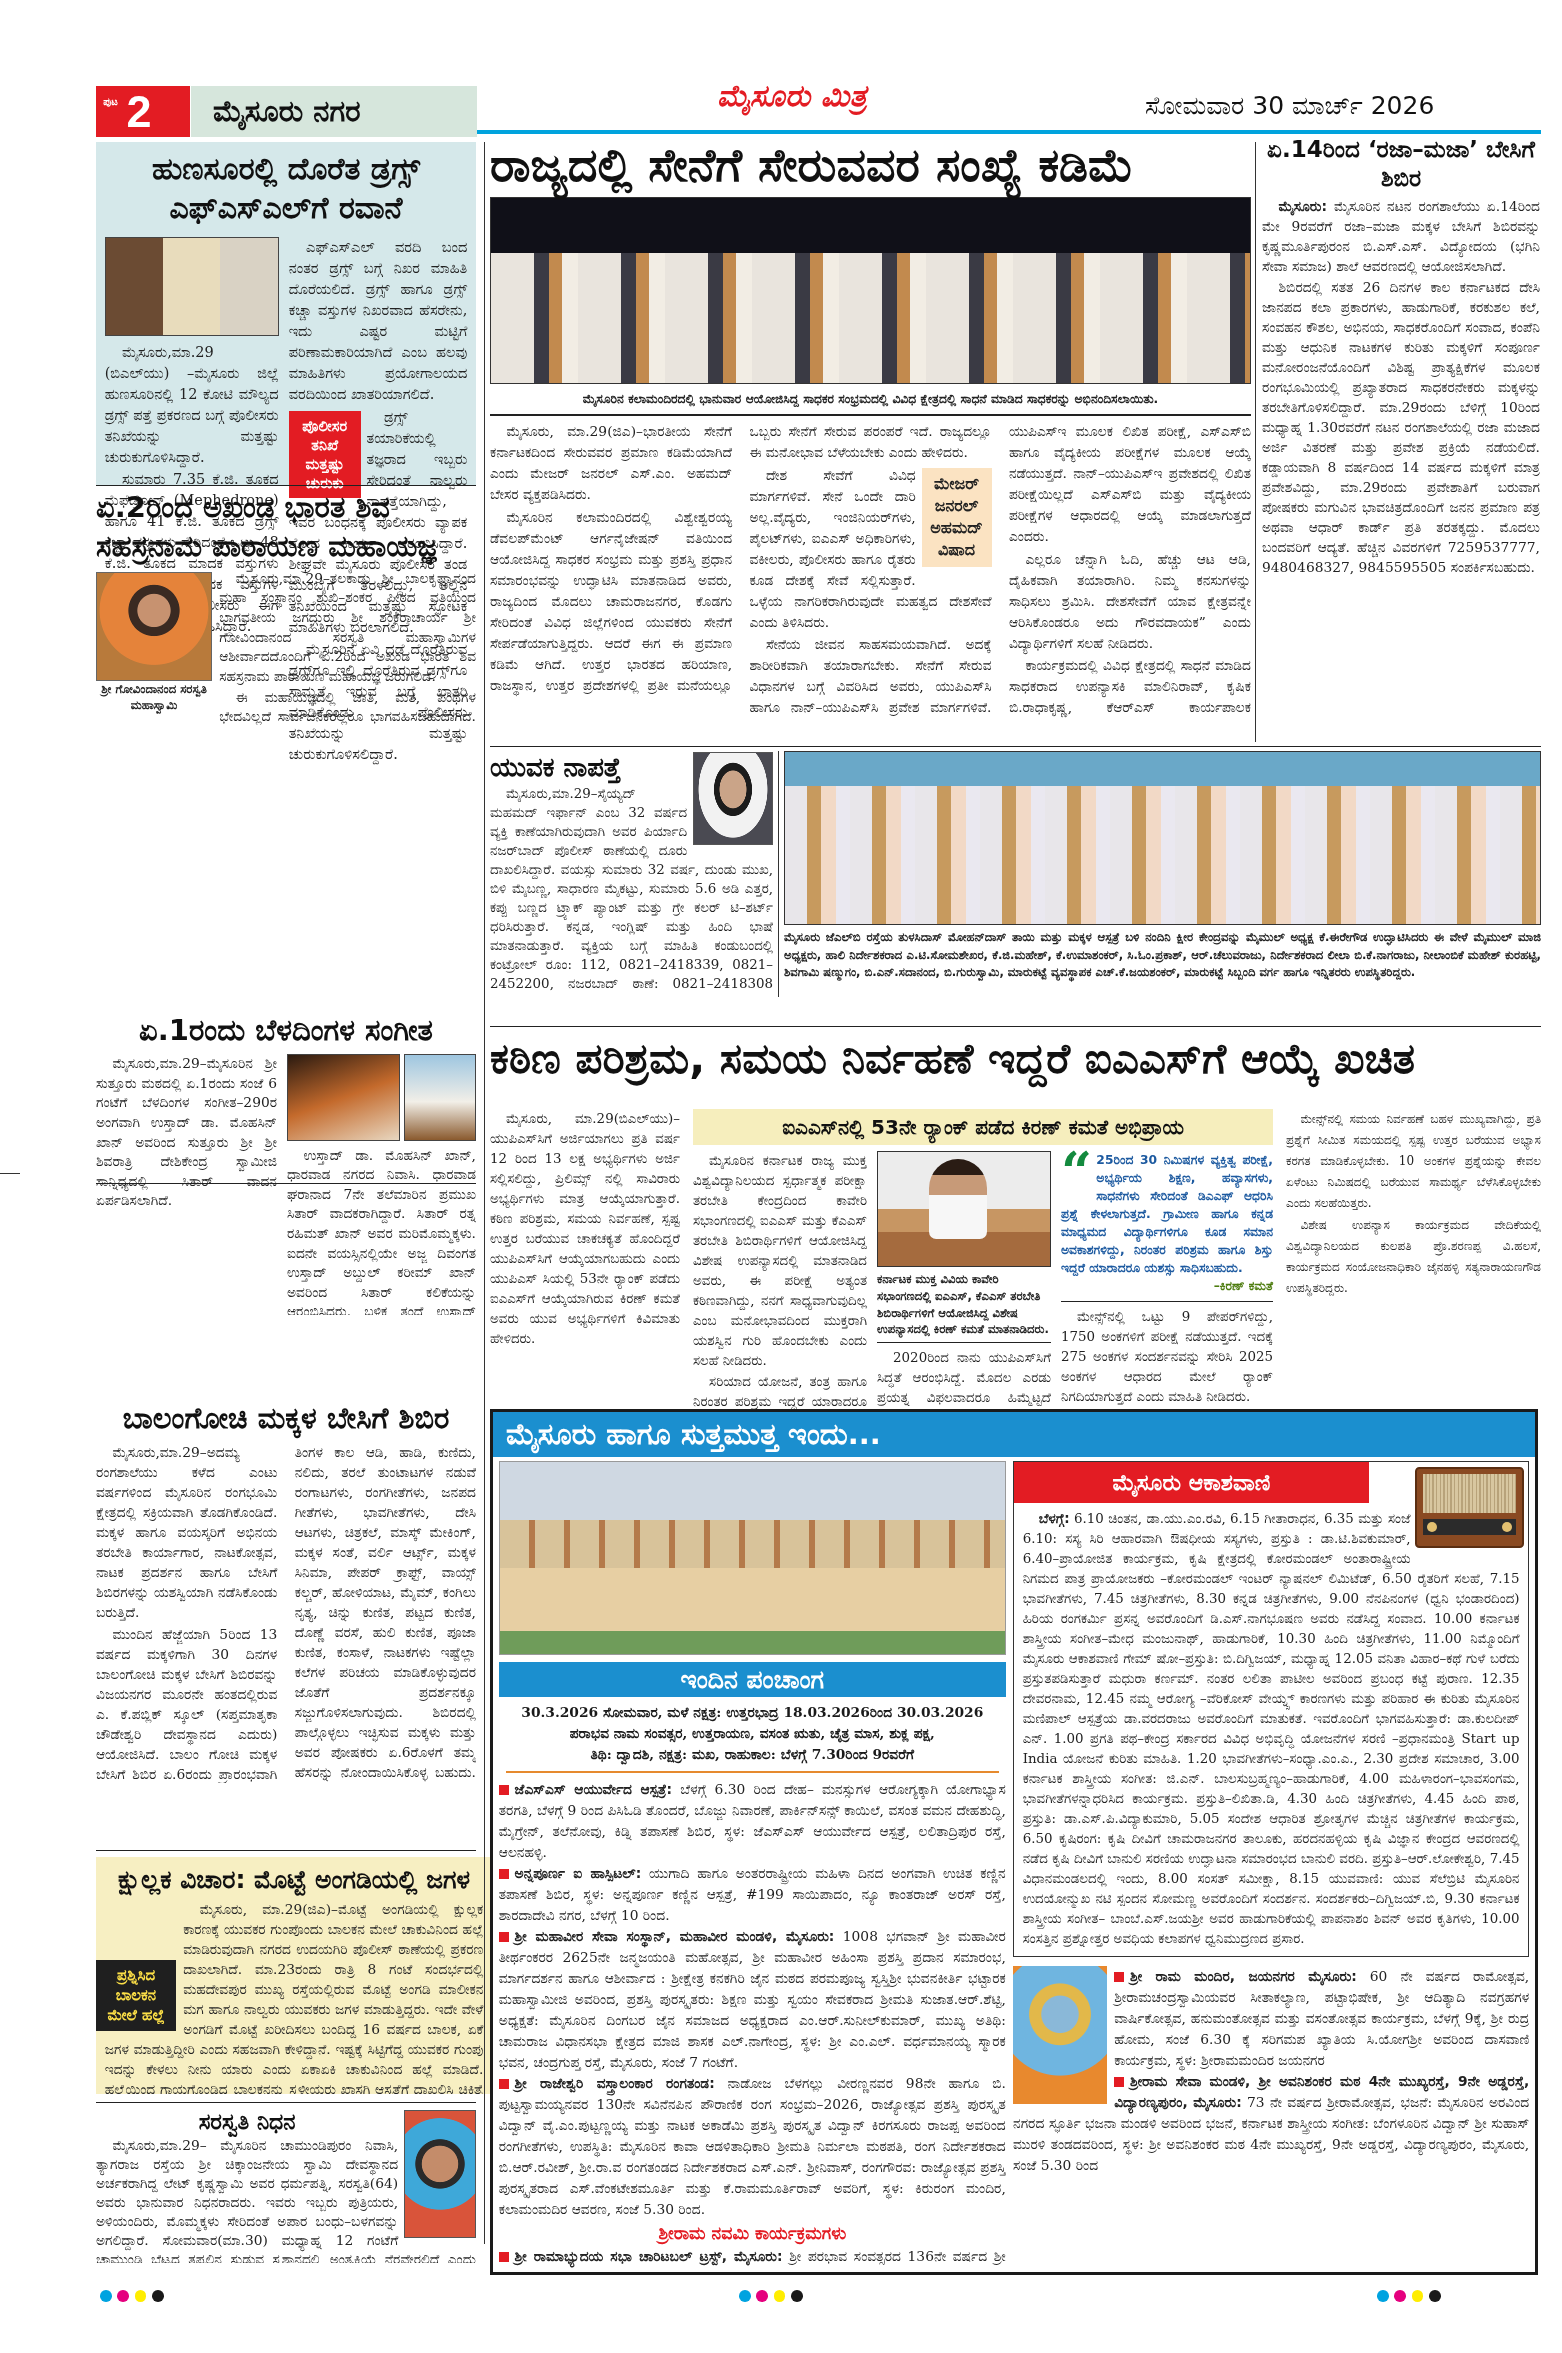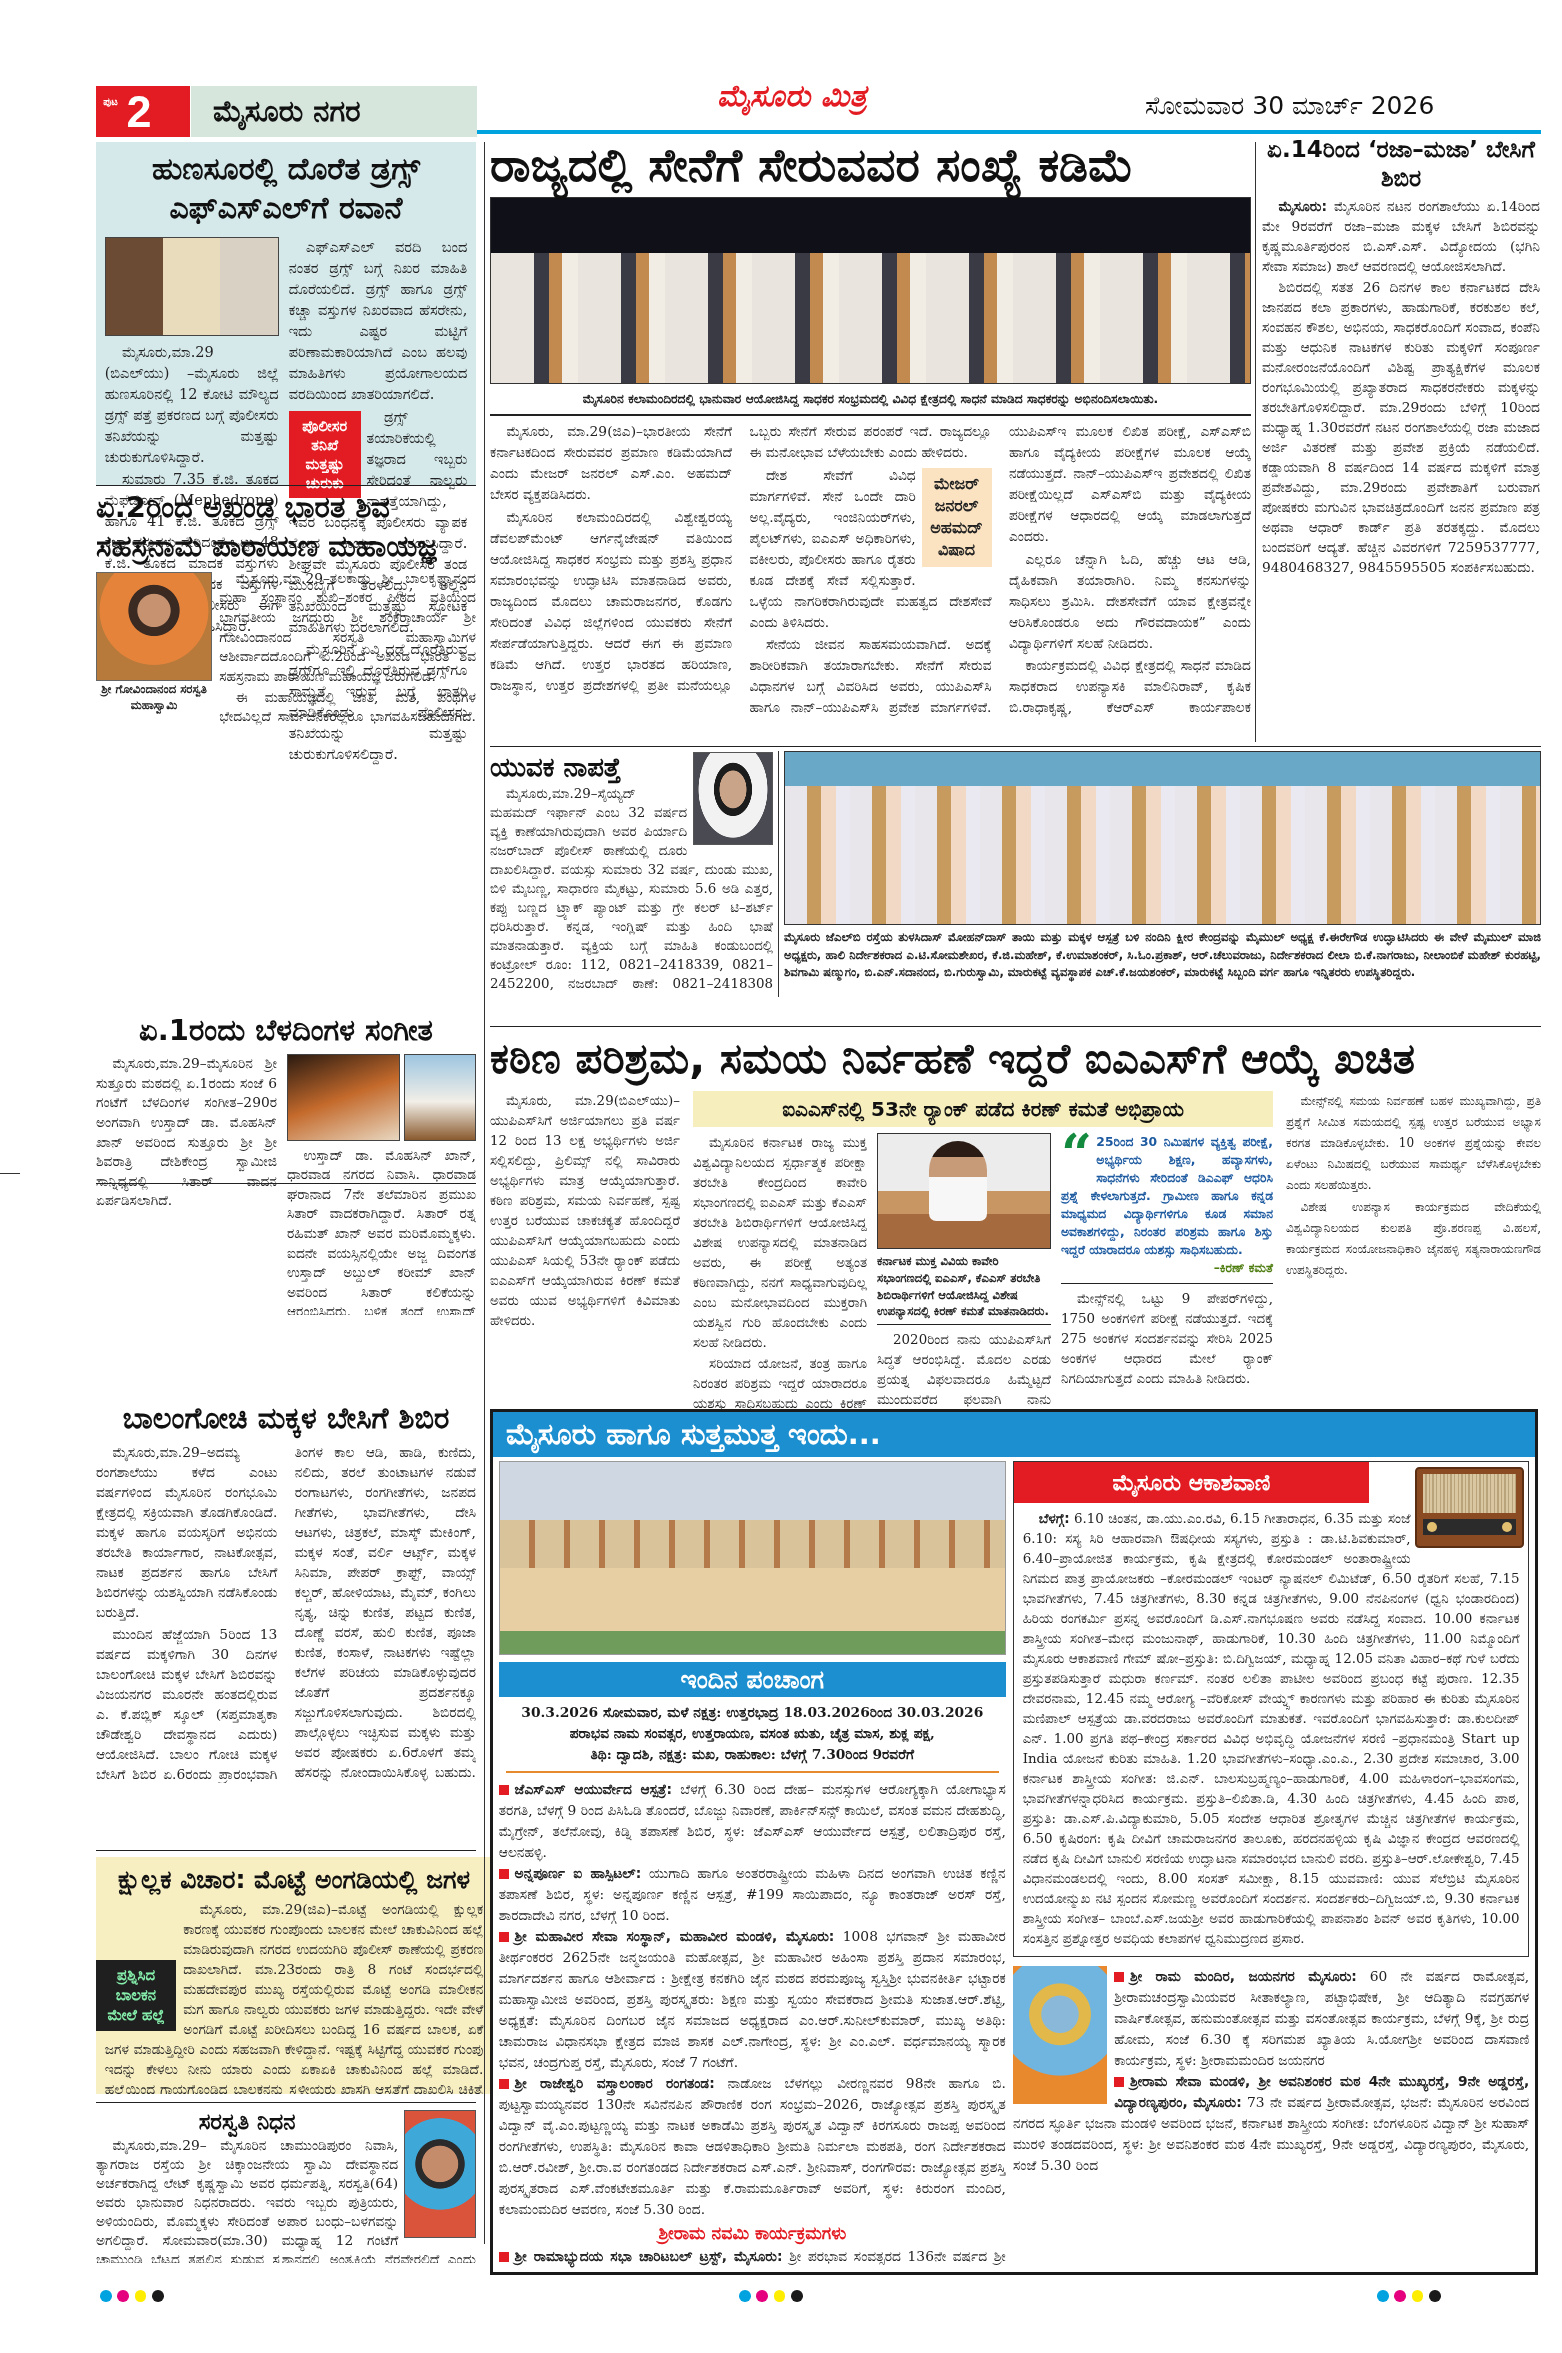--- a/index.html
+++ b/index.html
@@ -97,21 +97,21 @@
     <p>ಮೈಸೂರು,ಮಾ.29–ಅದಮ್ಯ ರಂಗಶಾಲೆಯು ಕಳೆದ ಎಂಟು ವರ್ಷಗಳಿಂದ ಮೈಸೂರಿನ ರಂಗಭೂಮಿ ಕ್ಷೇತ್ರದಲ್ಲಿ ಸಕ್ರಿಯವಾಗಿ ತೊಡಗಿಕೊಂಡಿದೆ. ಮಕ್ಕಳ ಹಾಗೂ ವಯಸ್ಕರಿಗೆ ಅಭಿನಯ ತರಬೇತಿ ಕಾರ್ಯಾಗಾರ, ನಾಟಕೋತ್ಸವ, ನಾಟಕ ಪ್ರದರ್ಶನ ಹಾಗೂ ಬೇಸಿಗೆ ಶಿಬಿರಗಳನ್ನು ಯಶಸ್ವಿಯಾಗಿ ನಡೆಸಿಕೊಂಡು ಬರುತ್ತಿದೆ.</p>
     <p>ಮುಂದಿನ ಹೆಜ್ಜೆಯಾಗಿ 5ರಿಂದ 13 ವರ್ಷದ ಮಕ್ಕಳಿಗಾಗಿ 30 ದಿನಗಳ ಬಾಲಂಗೋಚಿ ಮಕ್ಕಳ ಬೇಸಿಗೆ ಶಿಬಿರವನ್ನು ವಿಜಯನಗರ ಮೂರನೇ ಹಂತದಲ್ಲಿರುವ ಎ. ಕೆ.ಪಬ್ಲಿಕ್ ಸ್ಕೂಲ್ (ಸಪ್ತಮಾತೃಕಾ ಚೌಡೇಶ್ವರಿ ದೇವಸ್ಥಾನದ ಎದುರು) ಆಯೋಜಿಸಿದೆ. ಬಾಲಂ ಗೋಚಿ ಮಕ್ಕಳ ಬೇಸಿಗೆ ಶಿಬಿರ ಏ.6ರಂದು ಪ್ರಾರಂಭವಾಗಿ ಮೇ 6ರಂದು ಮುಕ್ತಾಯವಾಗುತ್ತದೆ. ಪ್ರತಿದಿನ ಬೆಳಗ್ಗೆ 10.30ರಿಂದ ಸಂಜೆ 4.30ರವರೆಗೆ ಶಿಬಿರ ನಡೆಯುತ್ತದೆ.</p>
     <p>ಪುಟಾಣಿಗಳ ಪುಂಡಾಟ’ ಎಂಬ ಅಡಿಬರಹವೇ ಹೇಳುವ ಹಾಗೆ ಒಂದು ತಿಂಗಳ ಕಾಲ ಆಡಿ, ಹಾಡಿ, ಕುಣಿದು, ನಲಿದು, ತರಲೆ ತುಂಟಾಟಗಳ ನಡುವೆ ರಂಗಾಟಗಳು, ರಂಗಗೀತೆಗಳು, ಜನಪದ ಗೀತೆಗಳು, ಭಾವಗೀತೆಗಳು, ದೇಸಿ ಆಟಗಳು, ಚಿತ್ರಕಲೆ, ಮಾಸ್ಕ್ ಮೇಕಿಂಗ್, ಮಕ್ಕಳ ಸಂತೆ, ವರ್ಲಿ ಆರ್ಟ್ಸ್, ಮಕ್ಕಳ ಸಿನಿಮಾ, ಪೇಪರ್ ಕ್ರಾಫ್ಟ್, ವಾಯ್ಸ್ ಕಲ್ಚರ್, ಹೋಳಿಯಾಟ, ಮೈಮ್, ಕಂಗಿಲು ನೃತ್ಯ, ಚಿನ್ನು ಕುಣಿತ, ಪಟ್ಟದ ಕುಣಿತ, ದೊಣ್ಣೆ ವರಸೆ, ಹುಲಿ ಕುಣಿತ, ಪೂಜಾ ಕುಣಿತ, ಕಂಸಾಳೆ, ನಾಟಕಗಳು ಇಷ್ಟೆಲ್ಲಾ ಕಲೆಗಳ ಪರಿಚಯ ಮಾಡಿಕೊಳ್ಳುವುದರ ಜೊತೆಗೆ ಪ್ರದರ್ಶನಕ್ಕೂ ಸಜ್ಜುಗೊಳಿಸಲಾಗುವುದು. ಶಿಬಿರದಲ್ಲಿ ಪಾಲ್ಗೊಳ್ಳಲು ಇಚ್ಛಿಸುವ ಮಕ್ಕಳು ಮತ್ತು ಅವರ ಪೋಷಕರು ಏ.6ರೊಳಗೆ ತಮ್ಮ ಹೆಸರನ್ನು ನೋಂದಾಯಿಸಿಕೊಳ್ಳ ಬಹುದು. ಗರಿಷ್ಠ 60 ಮಂದಿಗೆ ಅವಕಾಶವಿರುತ್ತದೆ. ಮೊದಲು ಬಂದವರಿಗೆ ಮೊದಲ ಆದ್ಯತೆ. ಹೆಚ್ಚಿನ ಮಾಹಿತಿಗೆ 866010 3141 ಸಂಪರ್ಕಿಸಬಹುದು.</p>
   </div>
 </div>
 <div class="abs rule" style="left:96px;top:1850px;width:380px;"></div>
 
 <div class="abs" style="left:96px;top:1857px;width:396px;height:237px;background:#f7efc2;padding:5.8px 8.7px;overflow:hidden;">
   <h1 class="head" style="font-size:25px;line-height:33px;text-align:center;">ಕ್ಷುಲ್ಲಕ ವಿಚಾರ: ಮೊಟ್ಟೆ ಅಂಗಡಿಯಲ್ಲಿ ಜಗಳ</h1>
   <div class="body-text" style="font-size:13.8px;line-height:20px;margin-top:2.9px;">
-    <div class="box-label" style="float:left;width:80px;margin:61px 7.2px 2.9px -8.7px;padding:5.8px 4.3px;background:#1f1f1f;color:#86efac;font-size:15px;line-height:20px;">ಪ್ರಶ್ನಿಸಿದ ಬಾಲಕನ ಮೇಲೆ ಹಲ್ಲೆ</div>
+    <div class="box-label" style="float:left;width:80px;margin:61px 7.2px 2.9px -8.7px;padding:5.8px 4.3px;background:#1f1f1f;color:#fde047;font-size:15px;line-height:20px;">ಪ್ರಶ್ನಿಸಿದ ಬಾಲಕನ ಮೇಲೆ ಹಲ್ಲೆ</div>
     <p>ಮೈಸೂರು, ಮಾ.29(ಜಿಎ)–ಮೊಟ್ಟೆ ಅಂಗಡಿಯಲ್ಲಿ ಕ್ಷುಲ್ಲಕ ಕಾರಣಕ್ಕೆ ಯುವಕರ ಗುಂಪೊಂದು ಬಾಲಕನ ಮೇಲೆ ಚಾಕುವಿನಿಂದ ಹಲ್ಲೆ ಮಾಡಿರುವುದಾಗಿ ನಗರದ ಉದಯಗಿರಿ ಪೊಲೀಸ್ ಠಾಣೆಯಲ್ಲಿ ಪ್ರಕರಣ ದಾಖಲಾಗಿದೆ. ಮಾ.23ರಂದು ರಾತ್ರಿ 8 ಗಂಟೆ ಸಂದರ್ಭದಲ್ಲಿ ಮಹದೇವಪುರ ಮುಖ್ಯ ರಸ್ತೆಯಲ್ಲಿರುವ ಮೊಟ್ಟೆ ಅಂಗಡಿ ಮಾಲೀಕನ ಮಗ ಹಾಗೂ ನಾಲ್ವರು ಯುವಕರು ಜಗಳ ಮಾಡುತ್ತಿದ್ದರು. ಇದೇ ವೇಳೆ ಅಂಗಡಿಗೆ ಮೊಟ್ಟೆ ಖರೀದಿಸಲು ಬಂದಿದ್ದ 16 ವರ್ಷದ ಬಾಲಕ, ಏಕೆ ಜಗಳ ಮಾಡುತ್ತಿದ್ದೀರಿ ಎಂದು ಸಹಜವಾಗಿ ಕೇಳಿದ್ದಾನೆ. ಇಷ್ಟಕ್ಕೆ ಸಿಟ್ಟಿಗೆದ್ದ ಯುವಕರ ಗುಂಪು ಇದನ್ನು ಕೇಳಲು ನೀನು ಯಾರು ಎಂದು ಏಕಾಏಕಿ ಚಾಕುವಿನಿಂದ ಹಲ್ಲೆ ಮಾಡಿದೆ. ಹಲ್ಲೆಯಿಂದ ಗಾಯಗೊಂಡಿದ್ದ ಬಾಲಕನನ್ನು ಸ್ಥಳೀಯರು ಖಾಸಗಿ ಆಸ್ಪತ್ರೆಗೆ ದಾಖಲಿಸಿ ಚಿಕಿತ್ಸೆ ಕೊಡಿಸಿದ್ದಾರೆ. ಈ ಸಂಬಂಧ ಬಾಲಕನ ತಂದೆ ನೀಡಿದ ದೂರಿನನ್ವಯ ಉದಯಗಿರಿ ಠಾಣೆ ಪೊಲೀಸರು ದೂರು ದಾಖಲಿಸಿಕೊಂಡು ವಿಚಾರಣೆ ನಡೆಸುತ್ತಿದ್ದಾರೆ.</p>
   </div>
 </div>
 <div class="abs rule" style="left:96px;top:2102px;width:380px;"></div>
 
 <div class="abs" style="left:96px;top:2107px;width:380px;height:156px;overflow:hidden;">
   <div style="float:right;width:72px;height:128px;margin:2.9px 0 2.9px 5.8px;border:0.7px solid #555;background:radial-gradient(circle at 50% 42%,#c48c6a 0 22%,#2b2b2b 23% 30%,#3ea8d9 31% 56%,#d9543a 57%);"></div>
   <h2 class="head" style="font-size:22px;line-height:29px;text-align:center;">ಸರಸ್ವತಿ ನಿಧನ</h2>
   <div class="body-text" style="font-size:13.8px;line-height:19px;">
     <p>ಮೈಸೂರು,ಮಾ.29– ಮೈಸೂರಿನ ಚಾಮುಂಡಿಪುರಂ ನಿವಾಸಿ, ತ್ಯಾಗರಾಜ ರಸ್ತೆಯ ಶ್ರೀ ಚಿಕ್ಕಾಂಜನೇಯ ಸ್ವಾಮಿ ದೇವಸ್ಥಾನದ ಅರ್ಚಕರಾಗಿದ್ದ ಲೇಟ್ ಕೃಷ್ಣಸ್ವಾಮಿ ಅವರ ಧರ್ಮಪತ್ನಿ, ಸರಸ್ವತಿ(64) ಅವರು ಭಾನುವಾರ ನಿಧನರಾದರು. ಇವರು ಇಬ್ಬರು ಪುತ್ರಿಯರು, ಅಳಿಯಂದಿರು, ಮೊಮ್ಮಕ್ಕಳು ಸೇರಿದಂತೆ ಅಪಾರ ಬಂಧು–ಬಳಗವನ್ನು ಅಗಲಿದ್ದಾರೆ. ಸೋಮವಾರ(ಮಾ.30) ಮಧ್ಯಾಹ್ನ 12 ಗಂಟೆಗೆ ಚಾಮುಂಡಿ ಬೆಟ್ಟದ ತಪ್ಪಲಿನ ಸುಡುವ ಸ್ಮಶಾನದಲ್ಲಿ ಅಂತ್ಯಕ್ರಿಯೆ ನೆರವೇರಲಿದೆ ಎಂದು ಕುಟುಂಬದ ಮೂಲಗಳು ತಿಳಿಸಿವೆ.</p>
@@ -163,21 +163,21 @@
   <div style="height:174px;border:0.7px solid #333;background:
       linear-gradient(180deg,#6aa8c8 0 20%,transparent 20%),
       repeating-linear-gradient(90deg,#e8e6ea 0 22px,#c79a5e 22px 36px,#f2d9c6 36px 51px,#eae8f0 51px 65px),#ddd;"></div>
   <div class="caption" style="margin-top:4.3px;font-size:11.6px;line-height:17.4px;text-align:justify;">ಮೈಸೂರು ಜೆಎಲ್‌ಬಿ ರಸ್ತೆಯ ತುಳಸಿದಾಸ್ ಮೋಹನ್‌ದಾಸ್ ತಾಯಿ ಮತ್ತು ಮಕ್ಕಳ ಆಸ್ಪತ್ರೆ ಬಳಿ ನಂದಿನಿ ಕ್ಷೀರ ಕೇಂದ್ರವನ್ನು ಮೈಮುಲ್ ಅಧ್ಯಕ್ಷ ಕೆ.ಈರೇಗೌಡ ಉದ್ಘಾಟಿಸಿದರು ಈ ವೇಳೆ ಮೈಮುಲ್ ಮಾಜಿ ಅಧ್ಯಕ್ಷರು, ಹಾಲಿ ನಿರ್ದೇಶಕರಾದ ಎ.ಟಿ.ಸೋಮಶೇಖರ, ಕೆ.ಜಿ.ಮಹೇಶ್, ಕೆ.ಉಮಾಶಂಕರ್, ಸಿ.ಓಂ.ಪ್ರಕಾಶ್, ಆರ್.ಚೆಲುವರಾಜು, ನಿರ್ದೇಶಕರಾದ ಲೀಲಾ ಬಿ.ಕೆ.ನಾಗರಾಜು, ನೀಲಾಂಬಿಕೆ ಮಹೇಶ್ ಕುರಹಟ್ಟಿ, ಶಿವಗಾಮಿ ಷಣ್ಮುಗಂ, ಬಿ.ಎನ್.ಸದಾನಂದ, ಬಿ.ಗುರುಸ್ವಾಮಿ, ಮಾರುಕಟ್ಟೆ ವ್ಯವಸ್ಥಾಪಕ ಎಚ್.ಕೆ.ಜಯಶಂಕರ್, ಮಾರುಕಟ್ಟೆ ಸಿಬ್ಬಂದಿ ವರ್ಗ ಹಾಗೂ ಇನ್ನಿತರರು ಉಪಸ್ಥಿತರಿದ್ದರು.</div>
 </div>
 
 <div class="abs rule" style="left:490px;top:1026px;width:1051px;height:1.1px;"></div>
 
 <div class="abs" style="left:490px;top:1032px;width:1051px;height:377px;overflow:hidden;">
   <h1 class="head" style="font-size:42px;line-height:54px;white-space:nowrap;">ಕಠಿಣ ಪರಿಶ್ರಮ, ಸಮಯ ನಿರ್ವಹಣೆ ಇದ್ದರೆ ಐಎಎಸ್‌ಗೆ ಆಯ್ಕೆ ಖಚಿತ</h1>
-  <div style="display:flex;gap:13px;margin-top:5px;">
+  <div style="display:flex;gap:13px;margin-top:23px;">
     <div class="body-text" style="width:190px;font-size:13.4px;line-height:20px;">
       <p>ಮೈಸೂರು, ಮಾ.29(ಬಿಎಲ್‌ಯು)– ಯುಪಿಎಸ್‌ಸಿಗೆ ಅರ್ಜಿಯಾಗಲು ಪ್ರತಿ ವರ್ಷ 12 ರಿಂದ 13 ಲಕ್ಷ ಅಭ್ಯರ್ಥಿಗಳು ಅರ್ಜಿ ಸಲ್ಲಿಸಲಿದ್ದು, ಪ್ರಿಲಿಮ್ಸ್ ನಲ್ಲಿ ಸಾವಿರಾರು ಅಭ್ಯರ್ಥಿಗಳು ಮಾತ್ರ ಆಯ್ಕೆಯಾಗುತ್ತಾರೆ. ಕಠಿಣ ಪರಿಶ್ರಮ, ಸಮಯ ನಿರ್ವಹಣೆ, ಸ್ಪಷ್ಟ ಉತ್ತರ ಬರೆಯುವ ಚಾಕಚಕ್ಯತೆ ಹೊಂದಿದ್ದರೆ ಯುಪಿಎಸ್‌ಸಿಗೆ ಆಯ್ಕೆಯಾಗಬಹುದು ಎಂದು ಯುಪಿಎಸ್ ಸಿಯಲ್ಲಿ 53ನೇ ರ್‍ಯಾಂಕ್ ಪಡೆದು ಐಎಎಸ್‌ಗೆ ಆಯ್ಕೆಯಾಗಿರುವ ಕಿರಣ್ ಕಮತೆ ಅವರು ಯುವ ಅಭ್ಯರ್ಥಿಗಳಿಗೆ ಕಿವಿಮಾತು ಹೇಳಿದರು.</p>
     </div>
     <div style="width:580px;">
       <div class="head" style="background:#f6eebd;font-size:20px;line-height:36px;text-align:center;">ಐಎಎಸ್‌ನಲ್ಲಿ 53ನೇ ರ್‍ಯಾಂಕ್ ಪಡೆದ ಕಿರಣ್ ಕಮತೆ ಅಭಿಪ್ರಾಯ</div>
       <div style="display:flex;gap:10px;margin-top:5.8px;">
         <div class="body-text" style="width:174px;font-size:13.4px;line-height:20px;">
           <p>ಮೈಸೂರಿನ ಕರ್ನಾಟಕ ರಾಜ್ಯ ಮುಕ್ತ ವಿಶ್ವವಿದ್ಯಾನಿಲಯದ ಸ್ಪರ್ಧಾತ್ಮಕ ಪರೀಕ್ಷಾ ತರಬೇತಿ ಕೇಂದ್ರದಿಂದ ಕಾವೇರಿ ಸಭಾಂಗಣದಲ್ಲಿ ಐಎಎಸ್ ಮತ್ತು ಕೆಎಎಸ್ ತರಬೇತಿ ಶಿಬಿರಾರ್ಥಿಗಳಿಗೆ ಆಯೋಜಿಸಿದ್ದ ವಿಶೇಷ ಉಪನ್ಯಾಸದಲ್ಲಿ ಮಾತನಾಡಿದ ಅವರು, ಈ ಪರೀಕ್ಷೆ ಅತ್ಯಂತ ಕಠಿಣವಾಗಿದ್ದು, ನನಗೆ ಸಾಧ್ಯವಾಗುವುದಿಲ್ಲ ಎಂಬ ಮನೋಭಾವದಿಂದ ಮುಕ್ತರಾಗಿ ಯಶಸ್ವಿನ ಗುರಿ ಹೊಂದಬೇಕು ಎಂದು ಸಲಹೆ ನೀಡಿದರು.</p>
           <p>ಸರಿಯಾದ ಯೋಜನೆ, ತಂತ್ರ ಹಾಗೂ ನಿರಂತರ ಪರಿಶ್ರಮ ಇದ್ದರೆ ಯಾರಾದರೂ ಯಶಸ್ಸು ಸಾಧಿಸಬಹುದು ಎಂದು ಕಿರಣ್ ಕಮತೆ ಅಭಿಪ್ರಾಯಪಟ್ಟರು.</p>
         </div>

